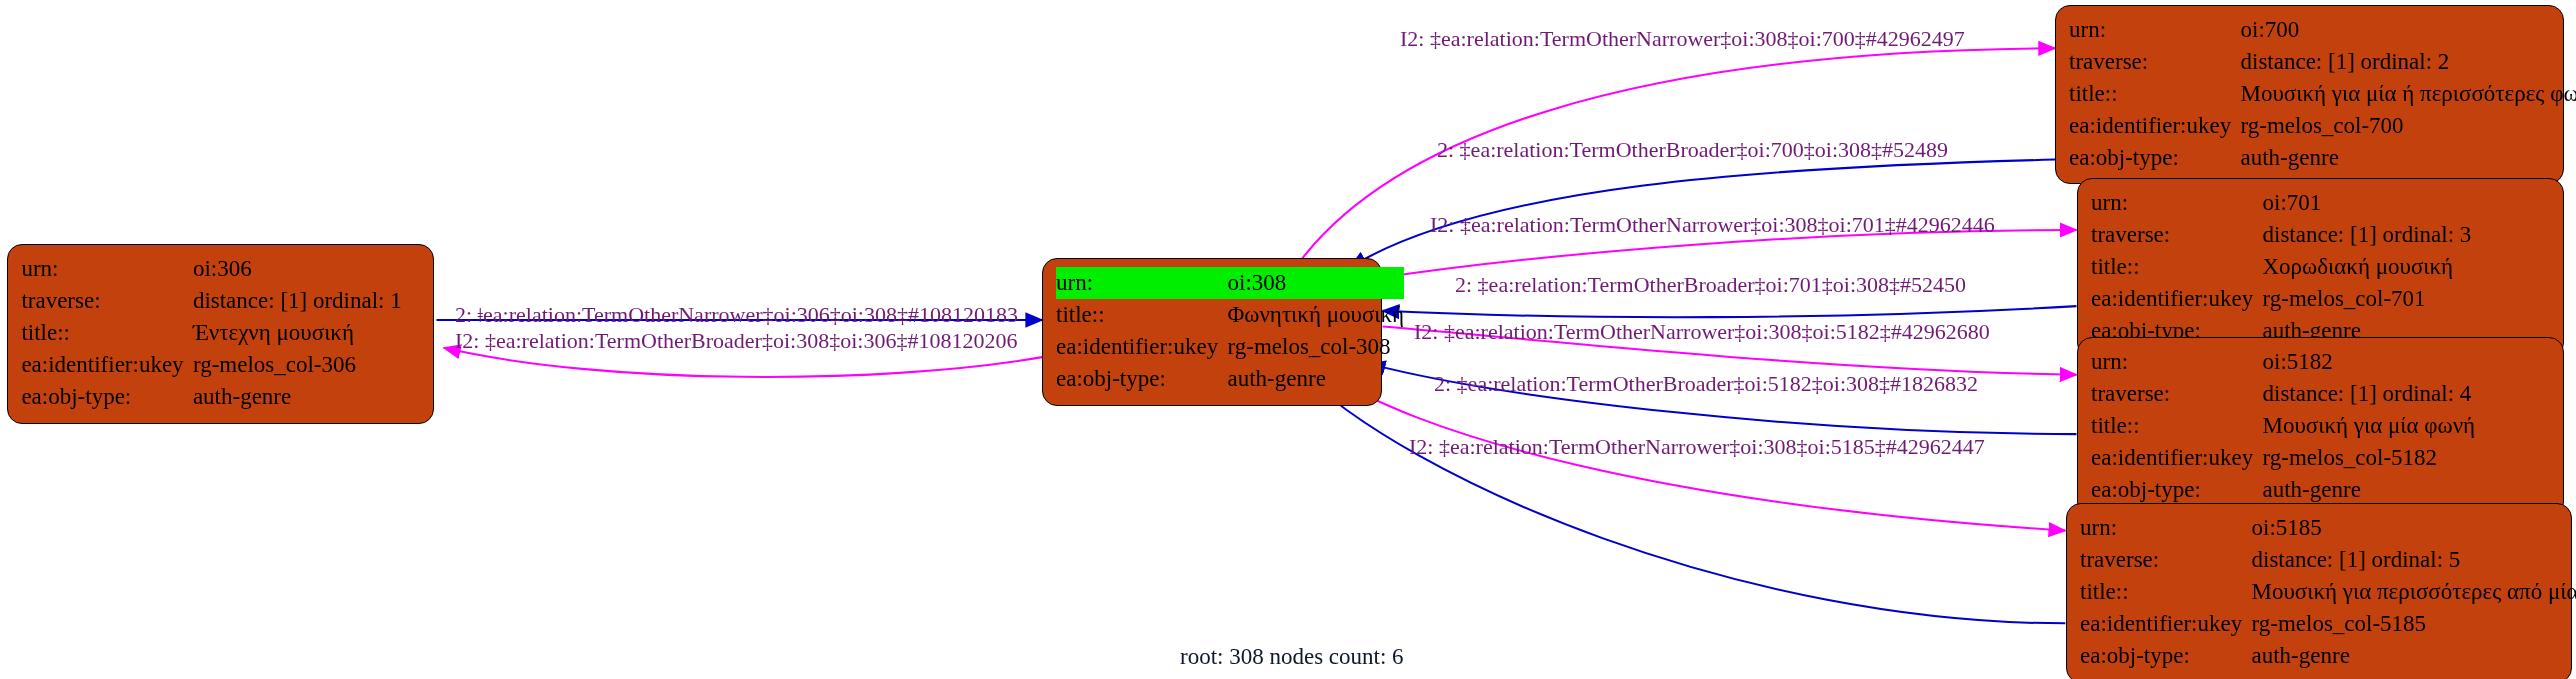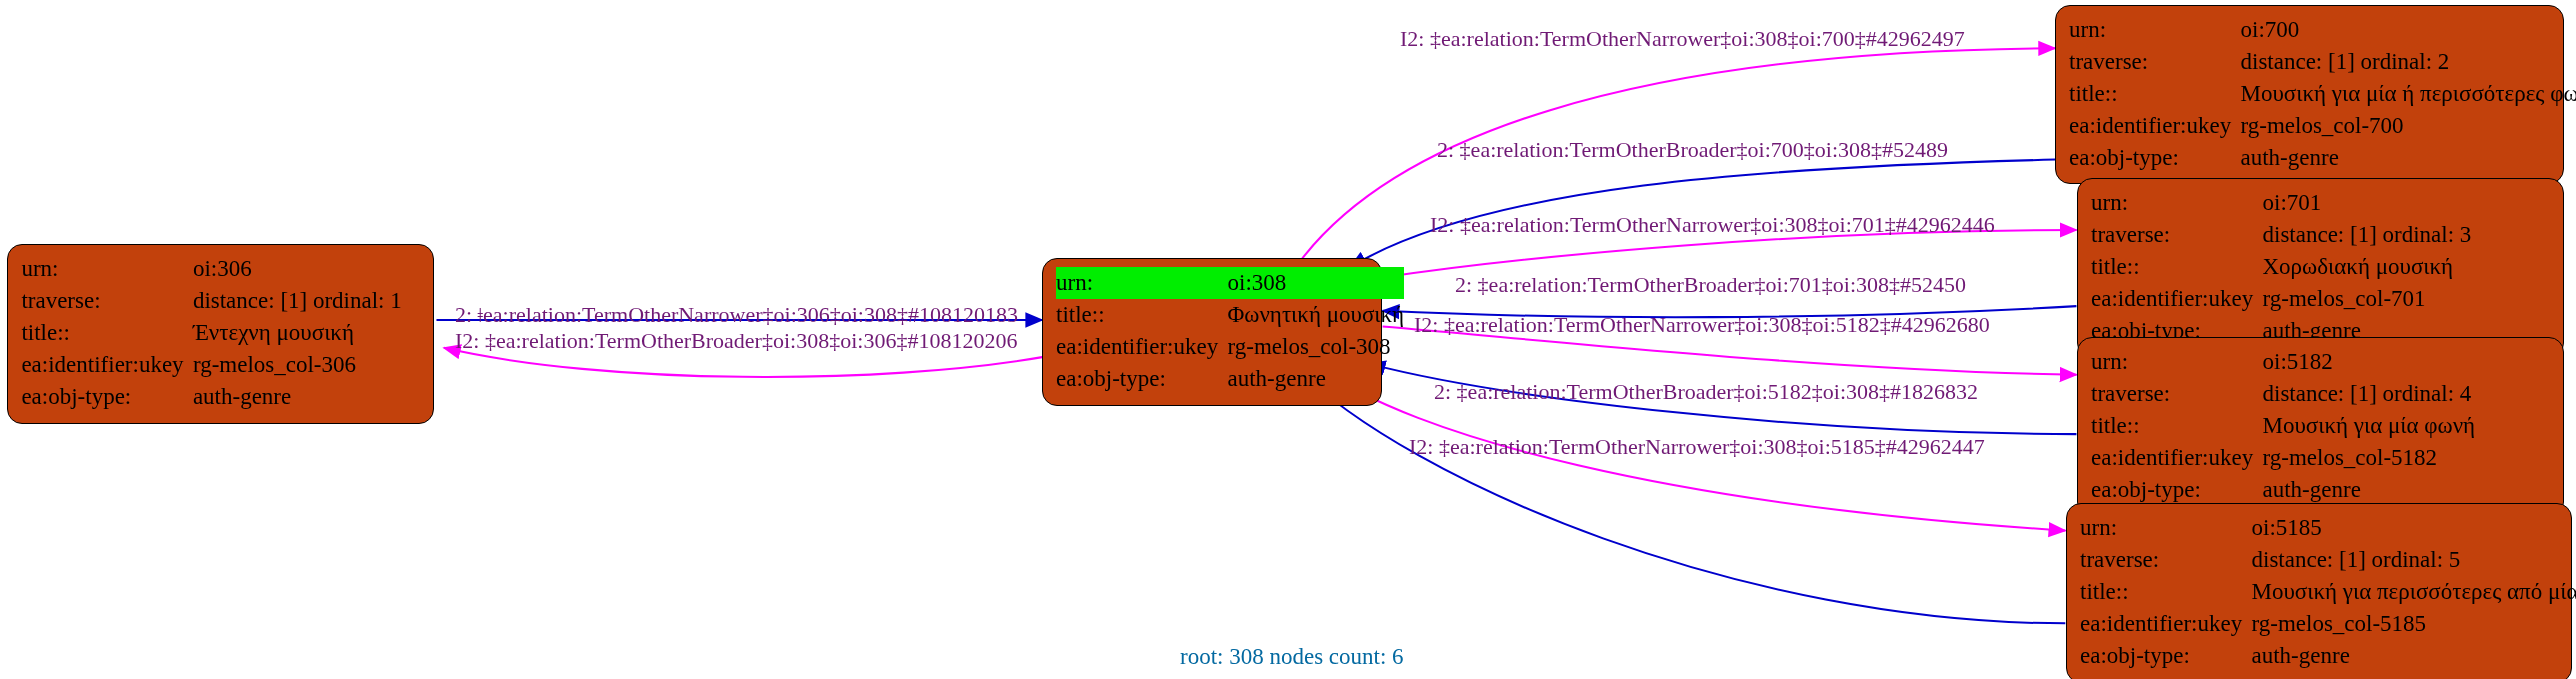--- a/index.html
+++ b/index.html
@@ -59,21 +59,21 @@
     position: absolute;
     font-size: 22px;
     line-height: 24px;
     color: #701a75;
     white-space: nowrap;
     z-index: 6;
   }
   .caption {
     position: absolute;
     font-size: 23px;
-    color: #0369a1;
+    color: #0f172a;
     white-space: nowrap;
     z-index: 6;
   }
 </style>
 </head>
 <body>
 
 <div id="canvas">
 
   <svg id="edges" viewBox="0 0 2776 732">
@@ -274,23 +274,23 @@
   <div class="edge-label" style="left:455px; top:329px;">I2: ‡ea:relation:TermOtherBroader‡oi:308‡oi:306‡#108120206</div>
 
   <div class="edge-label" style="left:1400px; top:27px;">I2: ‡ea:relation:TermOtherNarrower‡oi:308‡oi:700‡#42962497</div>
 
   <div class="edge-label" style="left:1437px; top:138px;">2: ‡ea:relation:TermOtherBroader‡oi:700‡oi:308‡#52489</div>
 
   <div class="edge-label" style="left:1430px; top:213px;">I2: ‡ea:relation:TermOtherNarrower‡oi:308‡oi:701‡#42962446</div>
 
   <div class="edge-label" style="left:1455px; top:273px;">2: ‡ea:relation:TermOtherBroader‡oi:701‡oi:308‡#52450</div>
 
-  <div class="edge-label" style="left:1414px; top:313px;">I2: ‡ea:relation:TermOtherNarrower‡oi:308‡oi:5182‡#42962680</div>
-
-  <div class="edge-label" style="left:1434px; top:380px;">2: ‡ea:relation:TermOtherBroader‡oi:5182‡oi:308‡#1826832</div>
+  <div class="edge-label" style="left:1414px; top:320px;">I2: ‡ea:relation:TermOtherNarrower‡oi:308‡oi:5182‡#42962680</div>
+
+  <div class="edge-label" style="left:1434px; top:372px;">2: ‡ea:relation:TermOtherBroader‡oi:5182‡oi:308‡#1826832</div>
 
   <div class="edge-label" style="left:1409px; top:435px;">I2: ‡ea:relation:TermOtherNarrower‡oi:308‡oi:5185‡#42962447</div>
 
 
   <div class="caption" style="left:1180px; top:644px;">root: 308 nodes count: 6</div>
 
 </div>
 
 
 </body></html>

